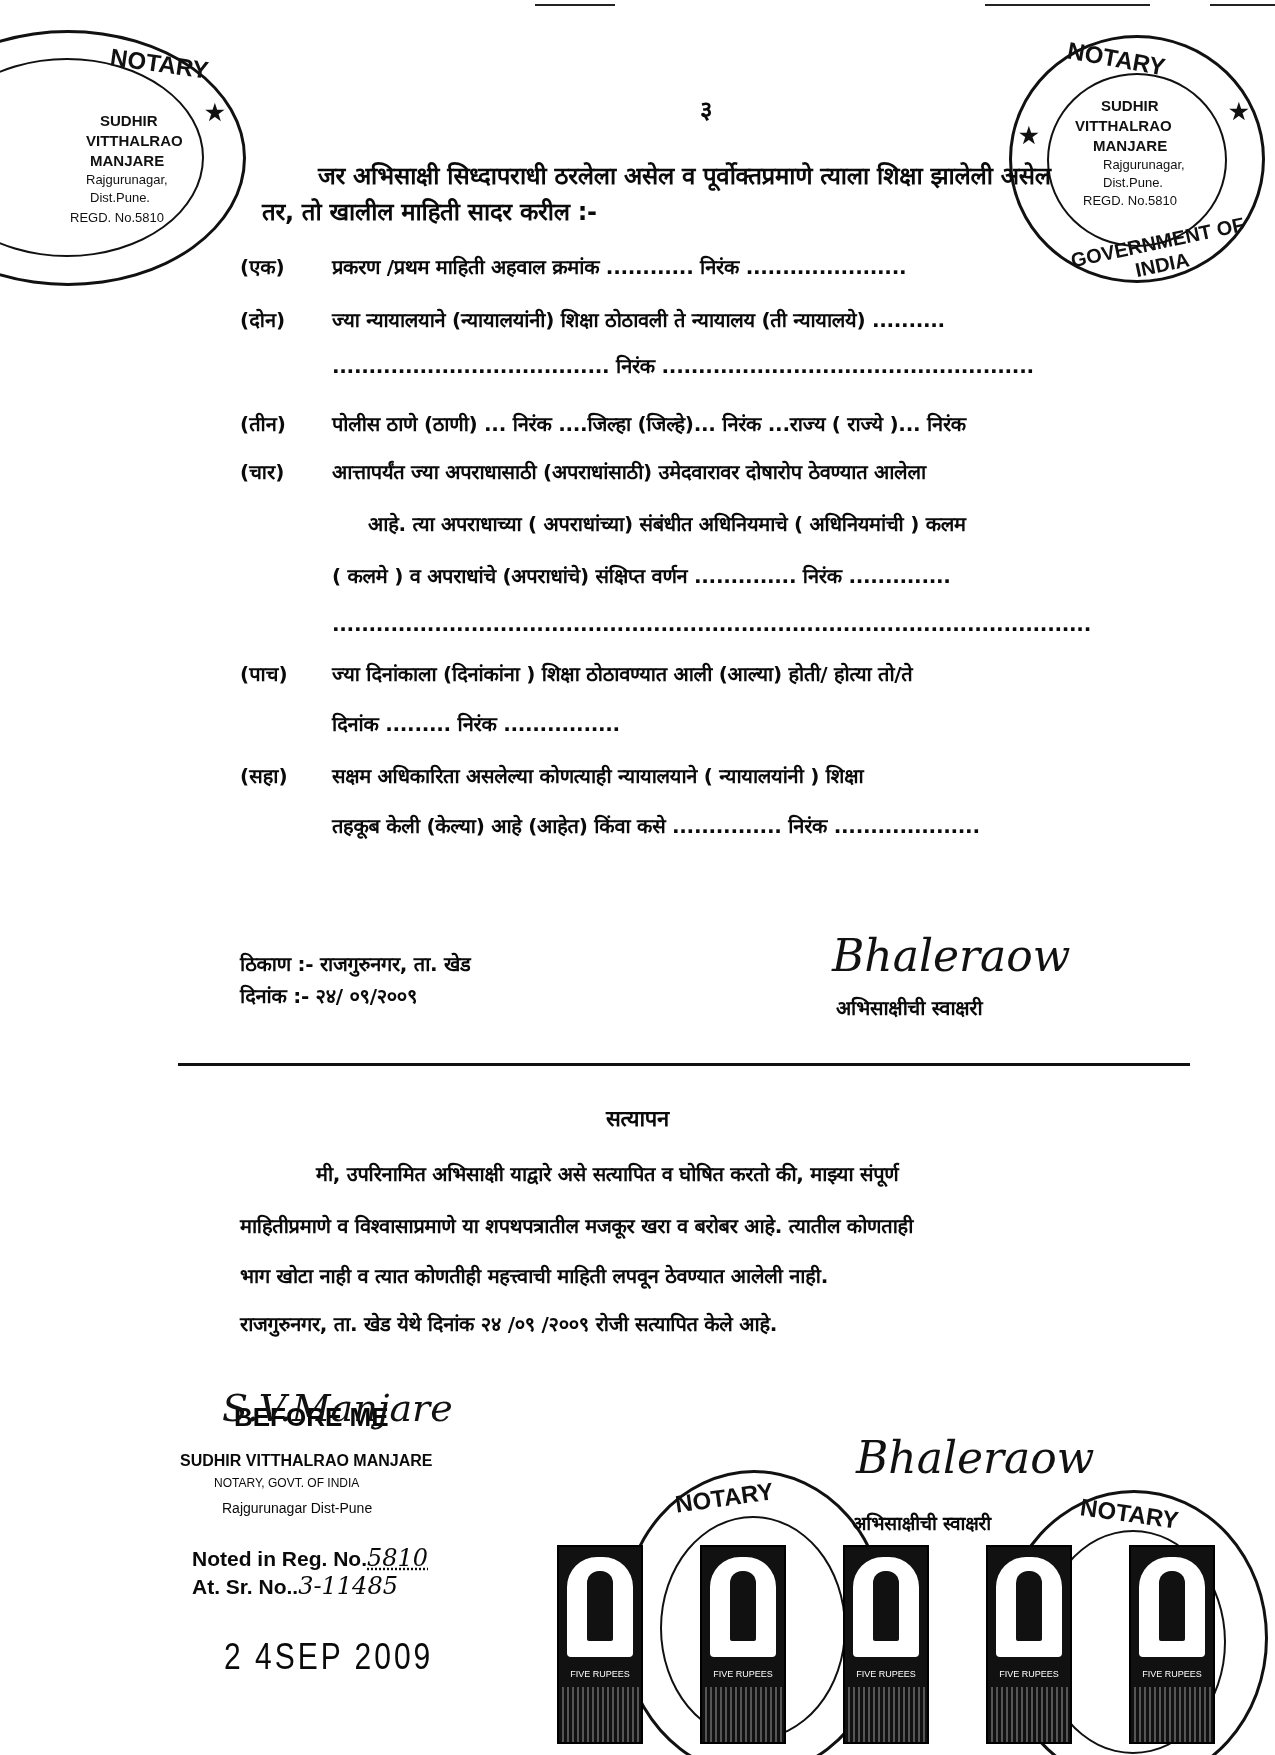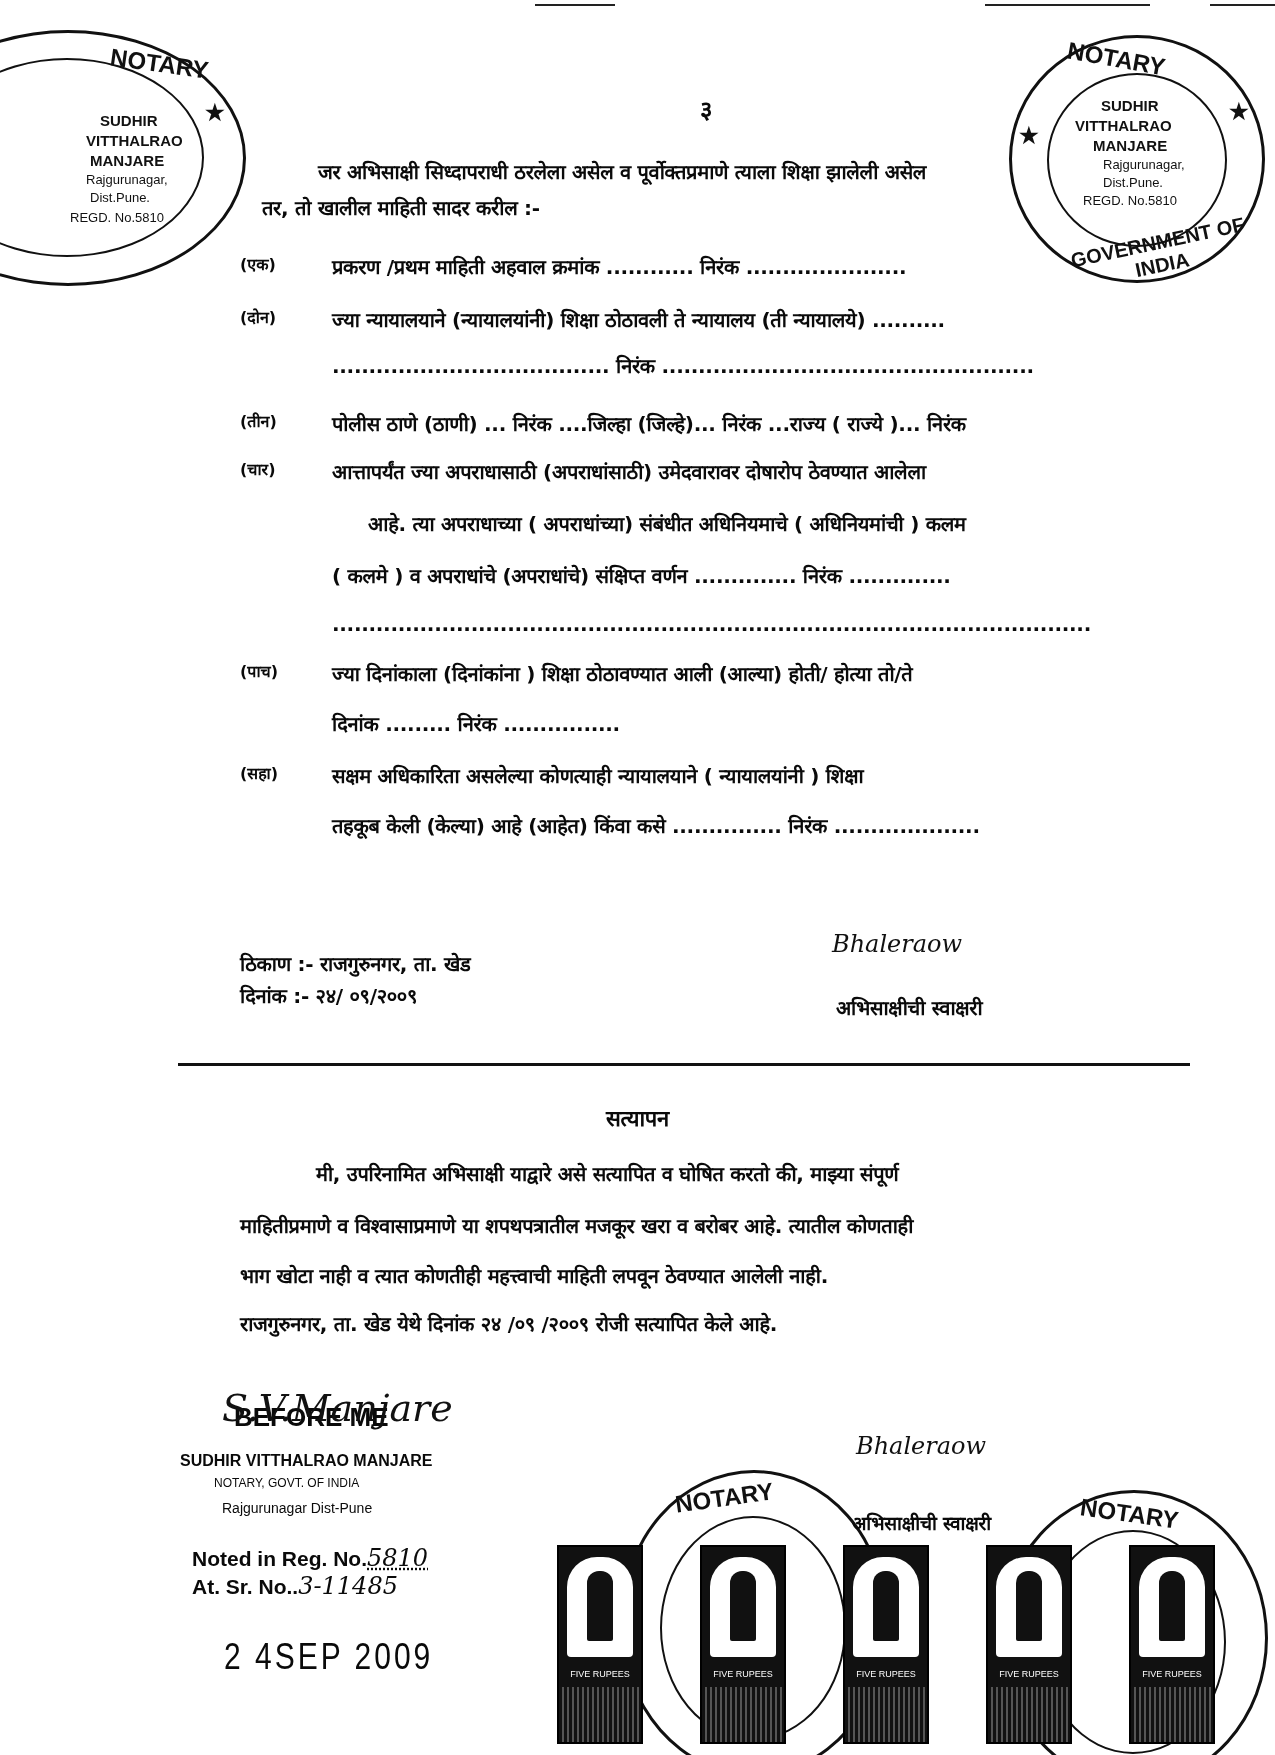--- a/index.html
+++ b/index.html
@@ -1,41 +1,41 @@
 <!DOCTYPE html>
 <html><head>
   <meta charset="utf-8">
   <style>
     html, body { margin: 0; padding: 0; background: #ffffff; }
     body { width: 1275px; height: 1755px; position: relative; overflow: hidden;
            font-family: "DejaVu Sans", sans-serif; color: #0a0a0a; }
     .abs { position: absolute; }
-    .dev { font-family: "DejaVu Sans", sans-serif; font-weight: bold; font-size: 20px; letter-spacing: -0.3px; white-space: nowrap; }
+    .dev { font-family: "DejaVu Sans", sans-serif; font-weight: bold; font-size: 24px; letter-spacing: -0.3px; white-space: nowrap; }
     .topline { position: absolute; top: 4px; height: 2px; background: #222; }
     .page-num { left: 700px; top: 92px; font-size: 24px; font-weight: bold; }
     .intro1 { left: 318px; top: 158px; }
     .intro2 { left: 262px; top: 194px; }
-    .item-label { position: absolute; left: 240px; font-weight: bold; font-size: 16px; font-family: "DejaVu Sans", sans-serif; }
+    .item-label { position: absolute; left: 240px; font-weight: bold; font-size: 20px; font-family: "DejaVu Sans", sans-serif; }
     .item-text { position: absolute; left: 332px; font-weight: bold; font-size: 20px; white-space: nowrap; letter-spacing: -0.3px; }
     .footer-left { left: 240px; font-size: 20px; font-weight: bold; }
     .sig-label { left: 836px; top: 994px; font-size: 20px; font-weight: bold; }
     .rule { position: absolute; left: 178px; top: 1063px; width: 1012px; height: 3px; background: #111; }
     .verif-title { left: 0; width: 1275px; text-align: center; top: 1102px; font-size: 22px; font-weight: bold; }
     .verif-line { left: 240px; font-size: 20px; font-weight: bold; white-space: nowrap; letter-spacing: -0.3px; }
     .before-me { left: 234px; top: 1402px; font-family: "Liberation Sans", sans-serif; font-weight: bold; font-size: 26px; }
     .notary-name { left: 180px; top: 1452px; font-family: "Liberation Sans", sans-serif; font-weight: bold; font-size: 16px; }
     .notary-title { left: 214px; top: 1476px; font-family: "Liberation Sans", sans-serif; font-size: 12px; }
     .notary-place { left: 222px; top: 1500px; font-family: "Liberation Sans", sans-serif; font-size: 14px; }
     .reg-line { left: 192px; font-family: "Liberation Sans", sans-serif; font-weight: bold; font-size: 21px; }
     .hand { font-family: "DejaVu Serif", serif; font-style: italic; font-weight: normal; font-size: 24px; }
     .date-stamp { left: 224px; top: 1640px; font-family: "Liberation Sans", sans-serif; font-size: 30px; letter-spacing: 3px; transform: scaleY(1.2); }
     .stamp-circle { position: absolute; border: 3px solid #111; border-radius: 50%; }
     .stamp-inner { position: absolute; border: 2px solid #111; border-radius: 50%; }
     .stamp-text { position: absolute; font-family: "Liberation Sans", sans-serif; font-weight: bold; color: #111; text-align: center; }
-    .signature { position: absolute; font-family: "DejaVu Serif", serif; font-style: italic; font-size: 24px; color: #111; }
+    .signature { position: absolute; font-family: "DejaVu Serif", serif; font-style: italic; font-size: 44px; color: #111; }
     .rev-stamp { position: absolute; top: 1545px; width: 82px; height: 195px; background: #111; border: 2px solid #000; }
     .rev-stamp .emblem { position: absolute; left: 8px; top: 10px; width: 66px; height: 100px; background: #fff; border-radius: 30px 30px 4px 4px; }
     .rev-stamp .emblem::after { content: ""; position: absolute; left: 20px; top: 14px; width: 26px; height: 70px; background: #111; border-radius: 12px 12px 2px 2px; }
     .rev-stamp .value { position: absolute; left: 4px; top: 122px; width: 74px; text-align: center; color: #fff; font-family: "Liberation Sans", sans-serif; font-size: 9px; }
     .rev-stamp .pattern { position: absolute; left: 0; top: 140px; width: 82px; height: 55px;
       background: repeating-linear-gradient(90deg, #111 0 3px, #555 3px 5px); }
   </style>
 </head>
 <body>
 

